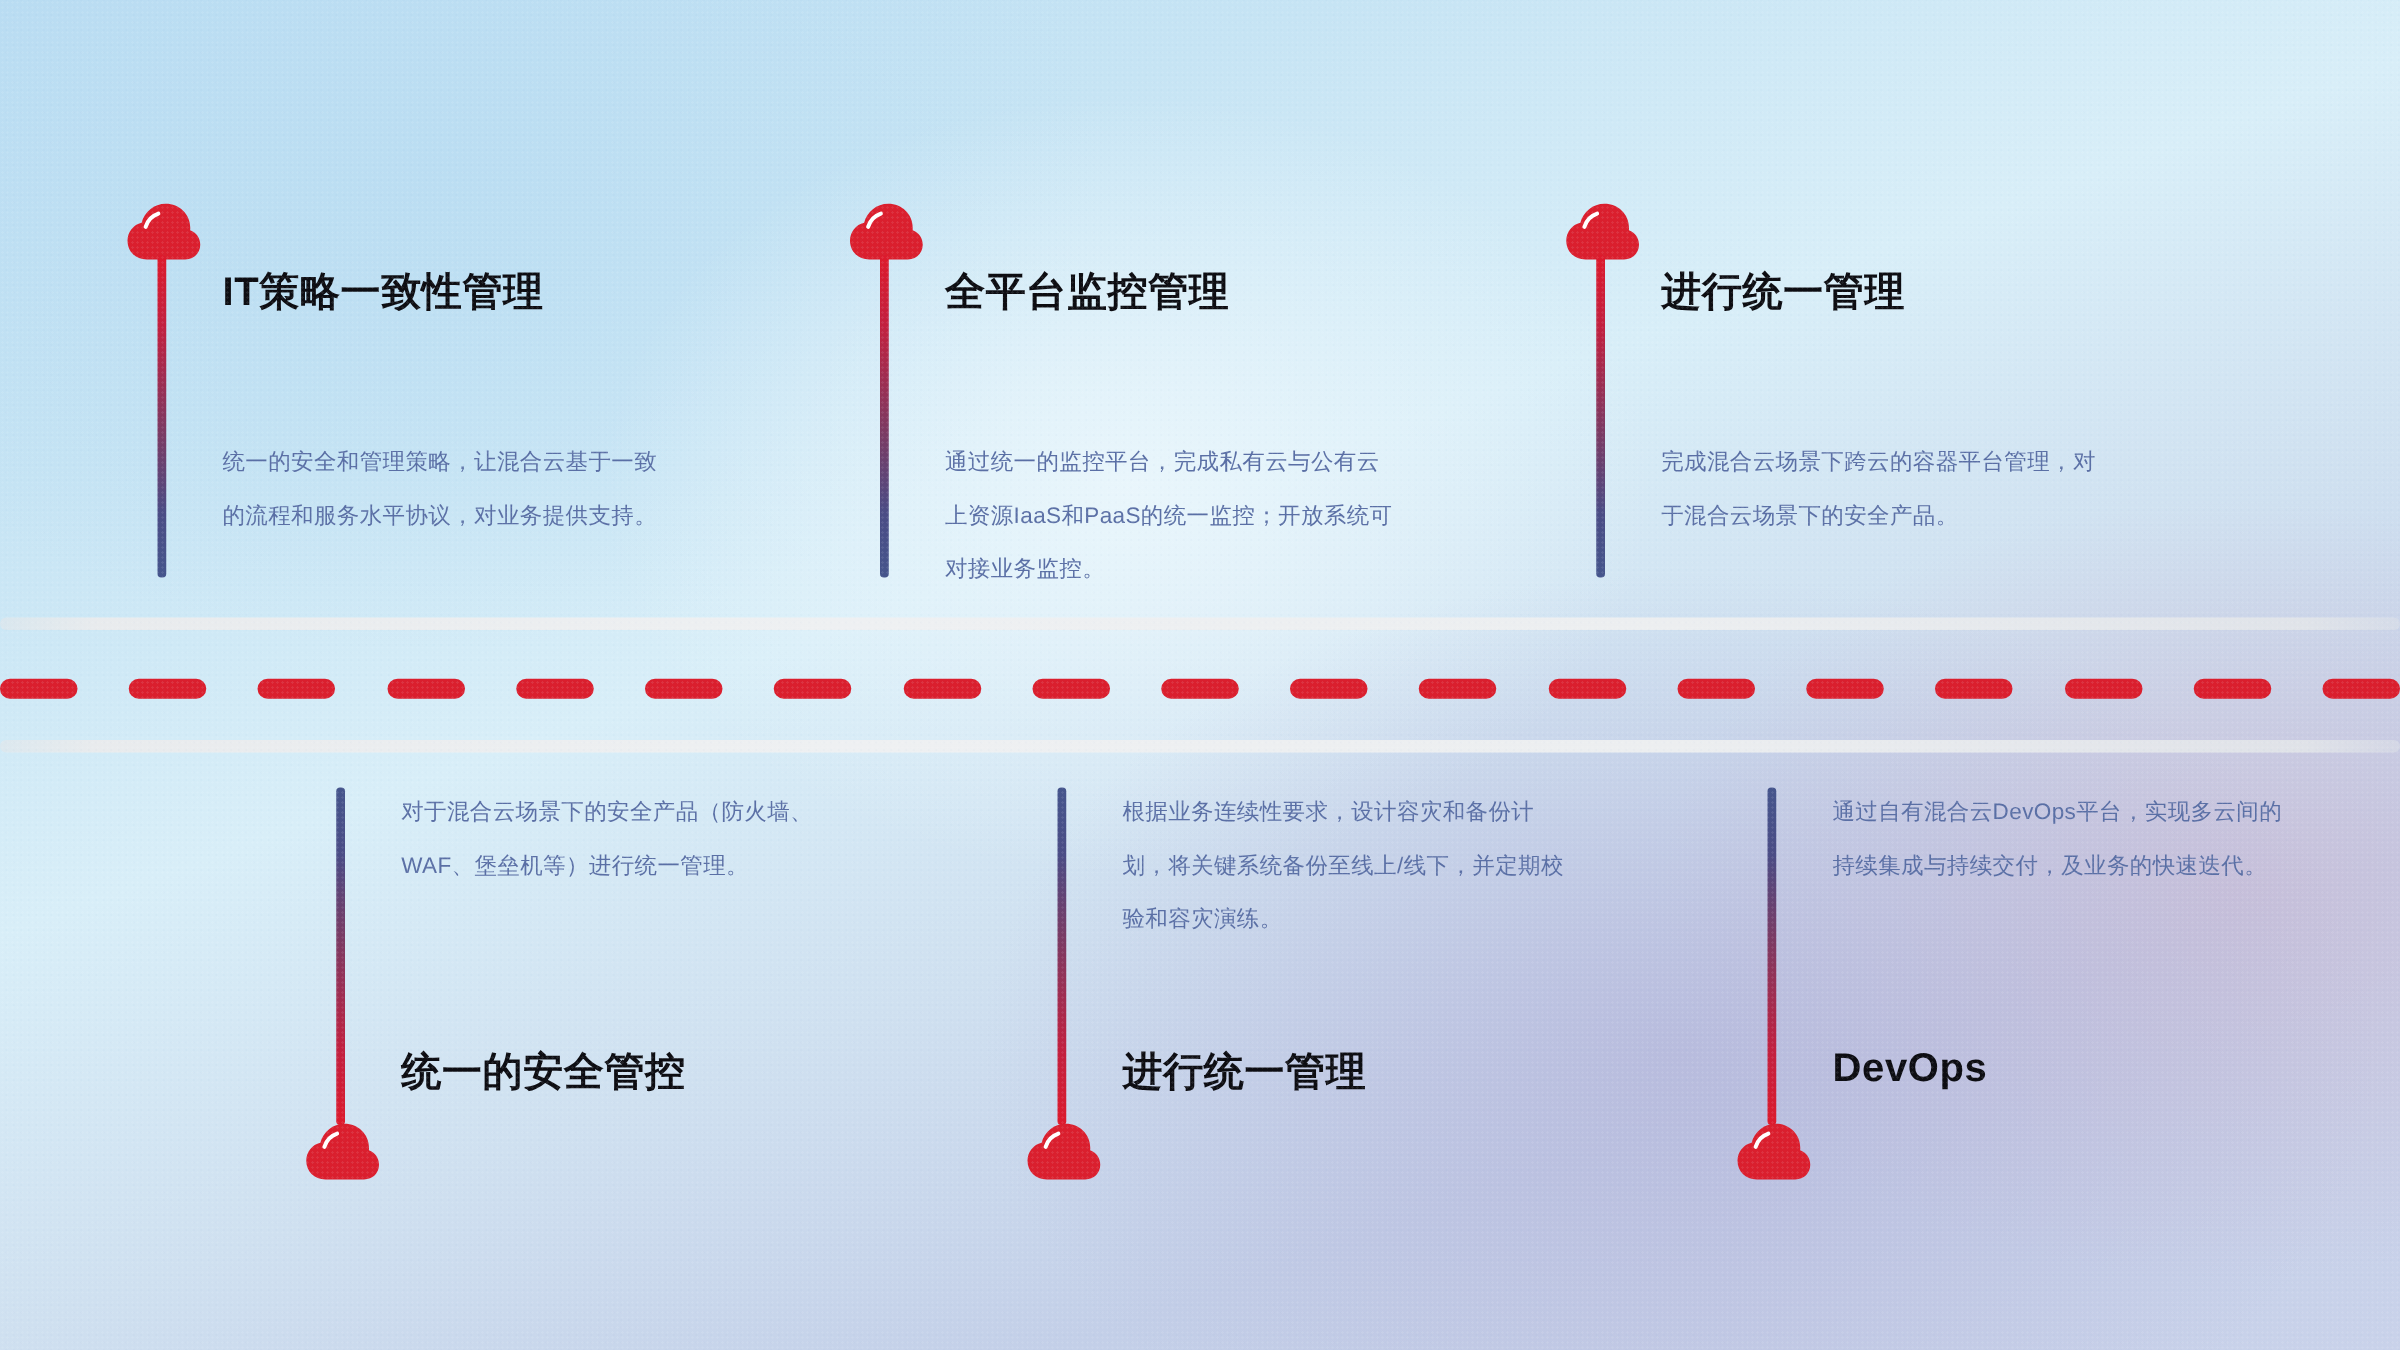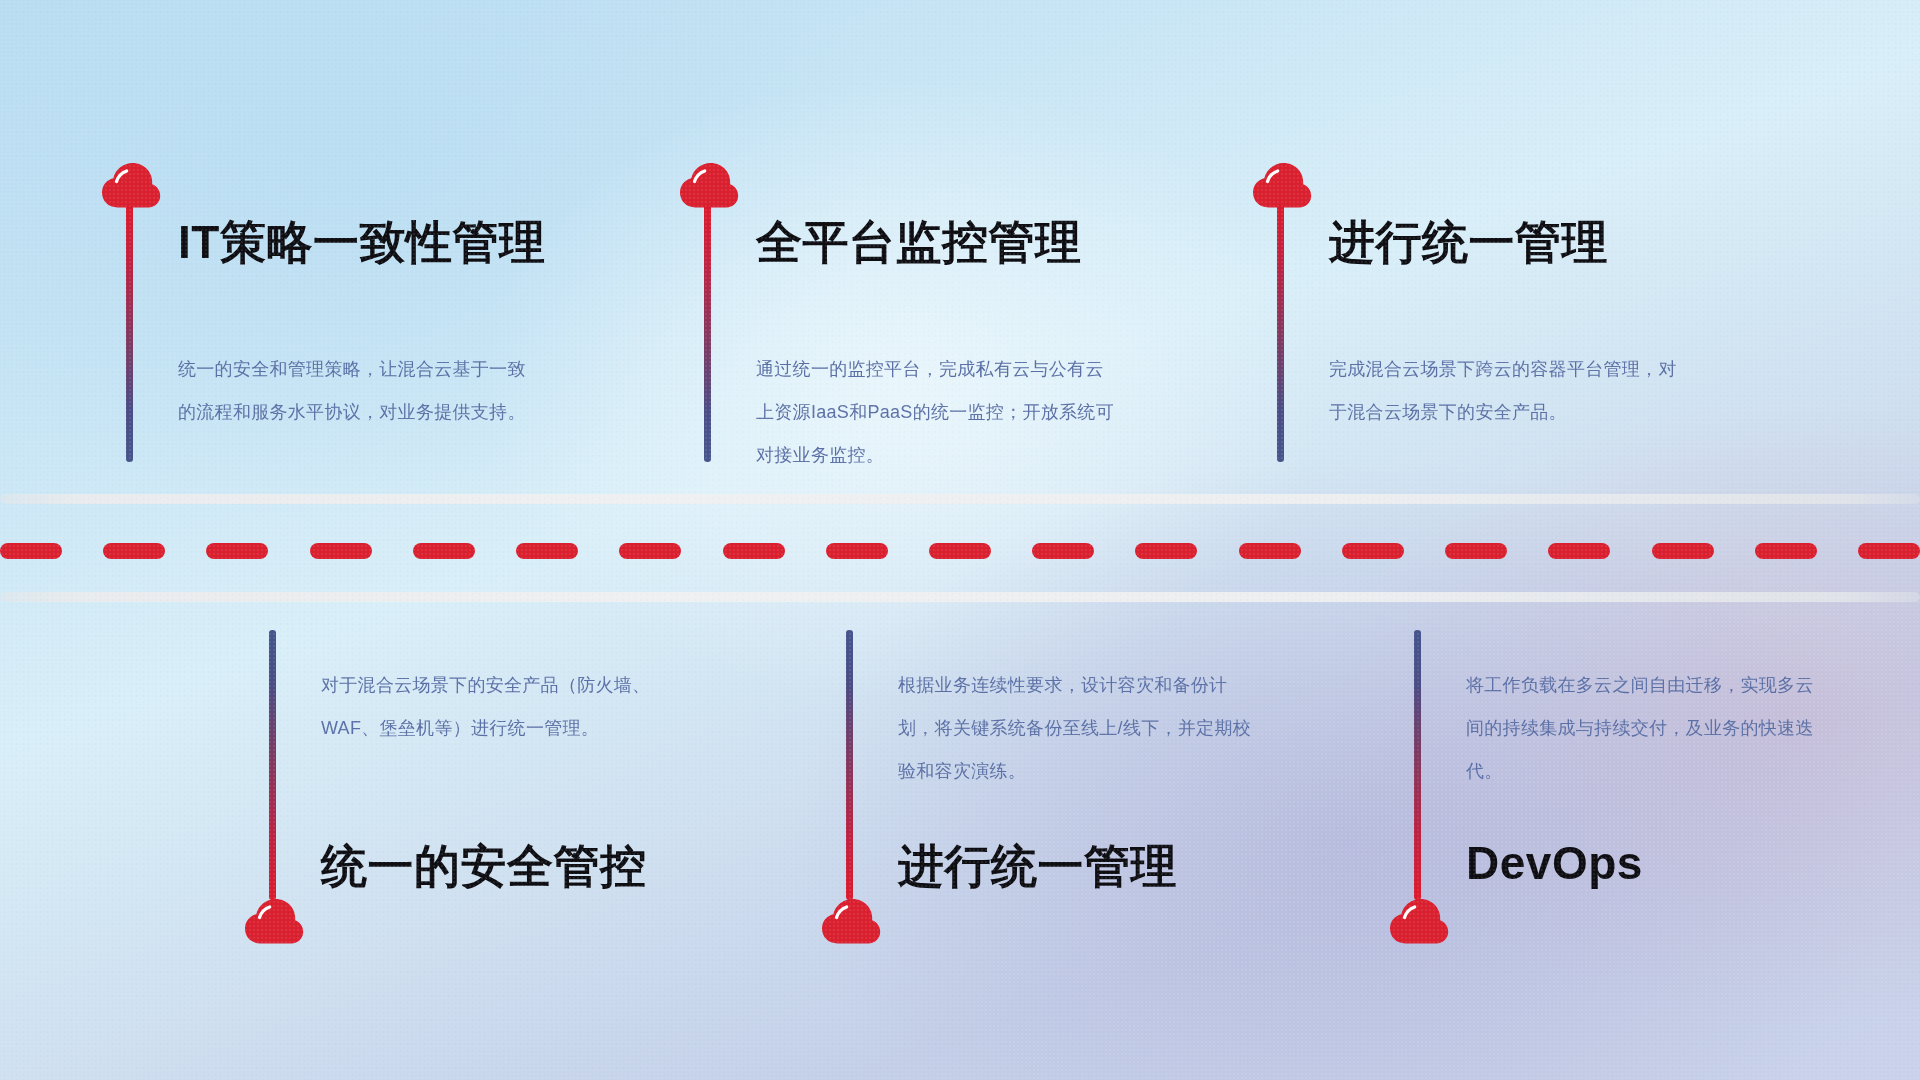--- a/index.html
+++ b/index.html
@@ -87,21 +87,21 @@
     left: 26px;
     width: 7px;
     border-radius: 3px;
   }
   .stem.down { background: linear-gradient(180deg, #dd1a2c 0%, #c2203f 22%, #7b3a63 55%, #4a4c85 80%, #45558c 100%); }
   .stem.up   { background: linear-gradient(0deg,  #dd1a2c 0%, #c2203f 22%, #7b3a63 55%, #4a4c85 80%, #45558c 100%); }
 
   .card-title {
     position: absolute;
     left: 78px;
-    font-size: 46px;
+    font-size: 32px;
     font-weight: 700;
     color: #0d0d12;
     letter-spacing: .5px;
     white-space: nowrap;
   }
   .card-body {
     position: absolute;
     left: 78px;
     width: 360px;
     font-size: 18px;
@@ -110,21 +110,21 @@
     letter-spacing: .3px;
   }
 
   
   .card.top .cloud-icon { top: 0px; }
   .card.top .stem       { top: 44px; height: 258px; }
   .card.top .card-title { top: 52px; }
   .card.top .card-body  { top: 188px; }
 
   
-  .card.bottom .card-body  { top: 0px; margin-top: 36px; }
+  .card.bottom .card-body  { top: 0px; }
   .card.bottom .stem       { top: 2px; height: 270px; }
   .card.bottom .card-title { top: 208px; text-align: center; }
   .card.bottom .cloud-icon { top: 268px; }
 </style>
 </head>
 <body>
 
 <div id="stage">
 
   <div class="card top" style="left:100px; top:160px;">
@@ -213,16 +213,16 @@
 
   <div class="card bottom" style="left:1388px; top:628px;">
     <div class="pin">
       <div class="stem up"></div>
       <svg class="cloud-icon" viewBox="0 0 62 50">
         <path d="M17.5 47.5C8.2 47.5 2 41 2 32.6c0-7.1 4.7-12.9 11.3-14.4C15.5 9.4 23.3 3 32.6 3c10.8 0 19.6 8.3 19.6 19.1 0 .7 0 1.4-.1 2.1 4.9 1.8 8.1 6.3 8.1 11.6 0 6.6-5 11.7-12 11.7z" fill="#da1f2e"></path>
         <path d="M16.5 21.5c1.5-5 5.3-8.9 10.2-10.6" fill="none" stroke="#ffffff" stroke-width="3.2" stroke-linecap="round"></path>
       </svg>
     </div>
     <div class="card-title">DevOps</div>
-    <div class="card-body">将工作负载在多云之间自由迁移，实现多云间的持续集成与持续交付，及业务的快速迭代。</div>
+    <div class="card-body">通过自有混合云DevOps平台，实现多云间的持续集成与持续交付，及业务的快速迭代。</div>
   </div>
 
 </div>
 
 </body></html>

